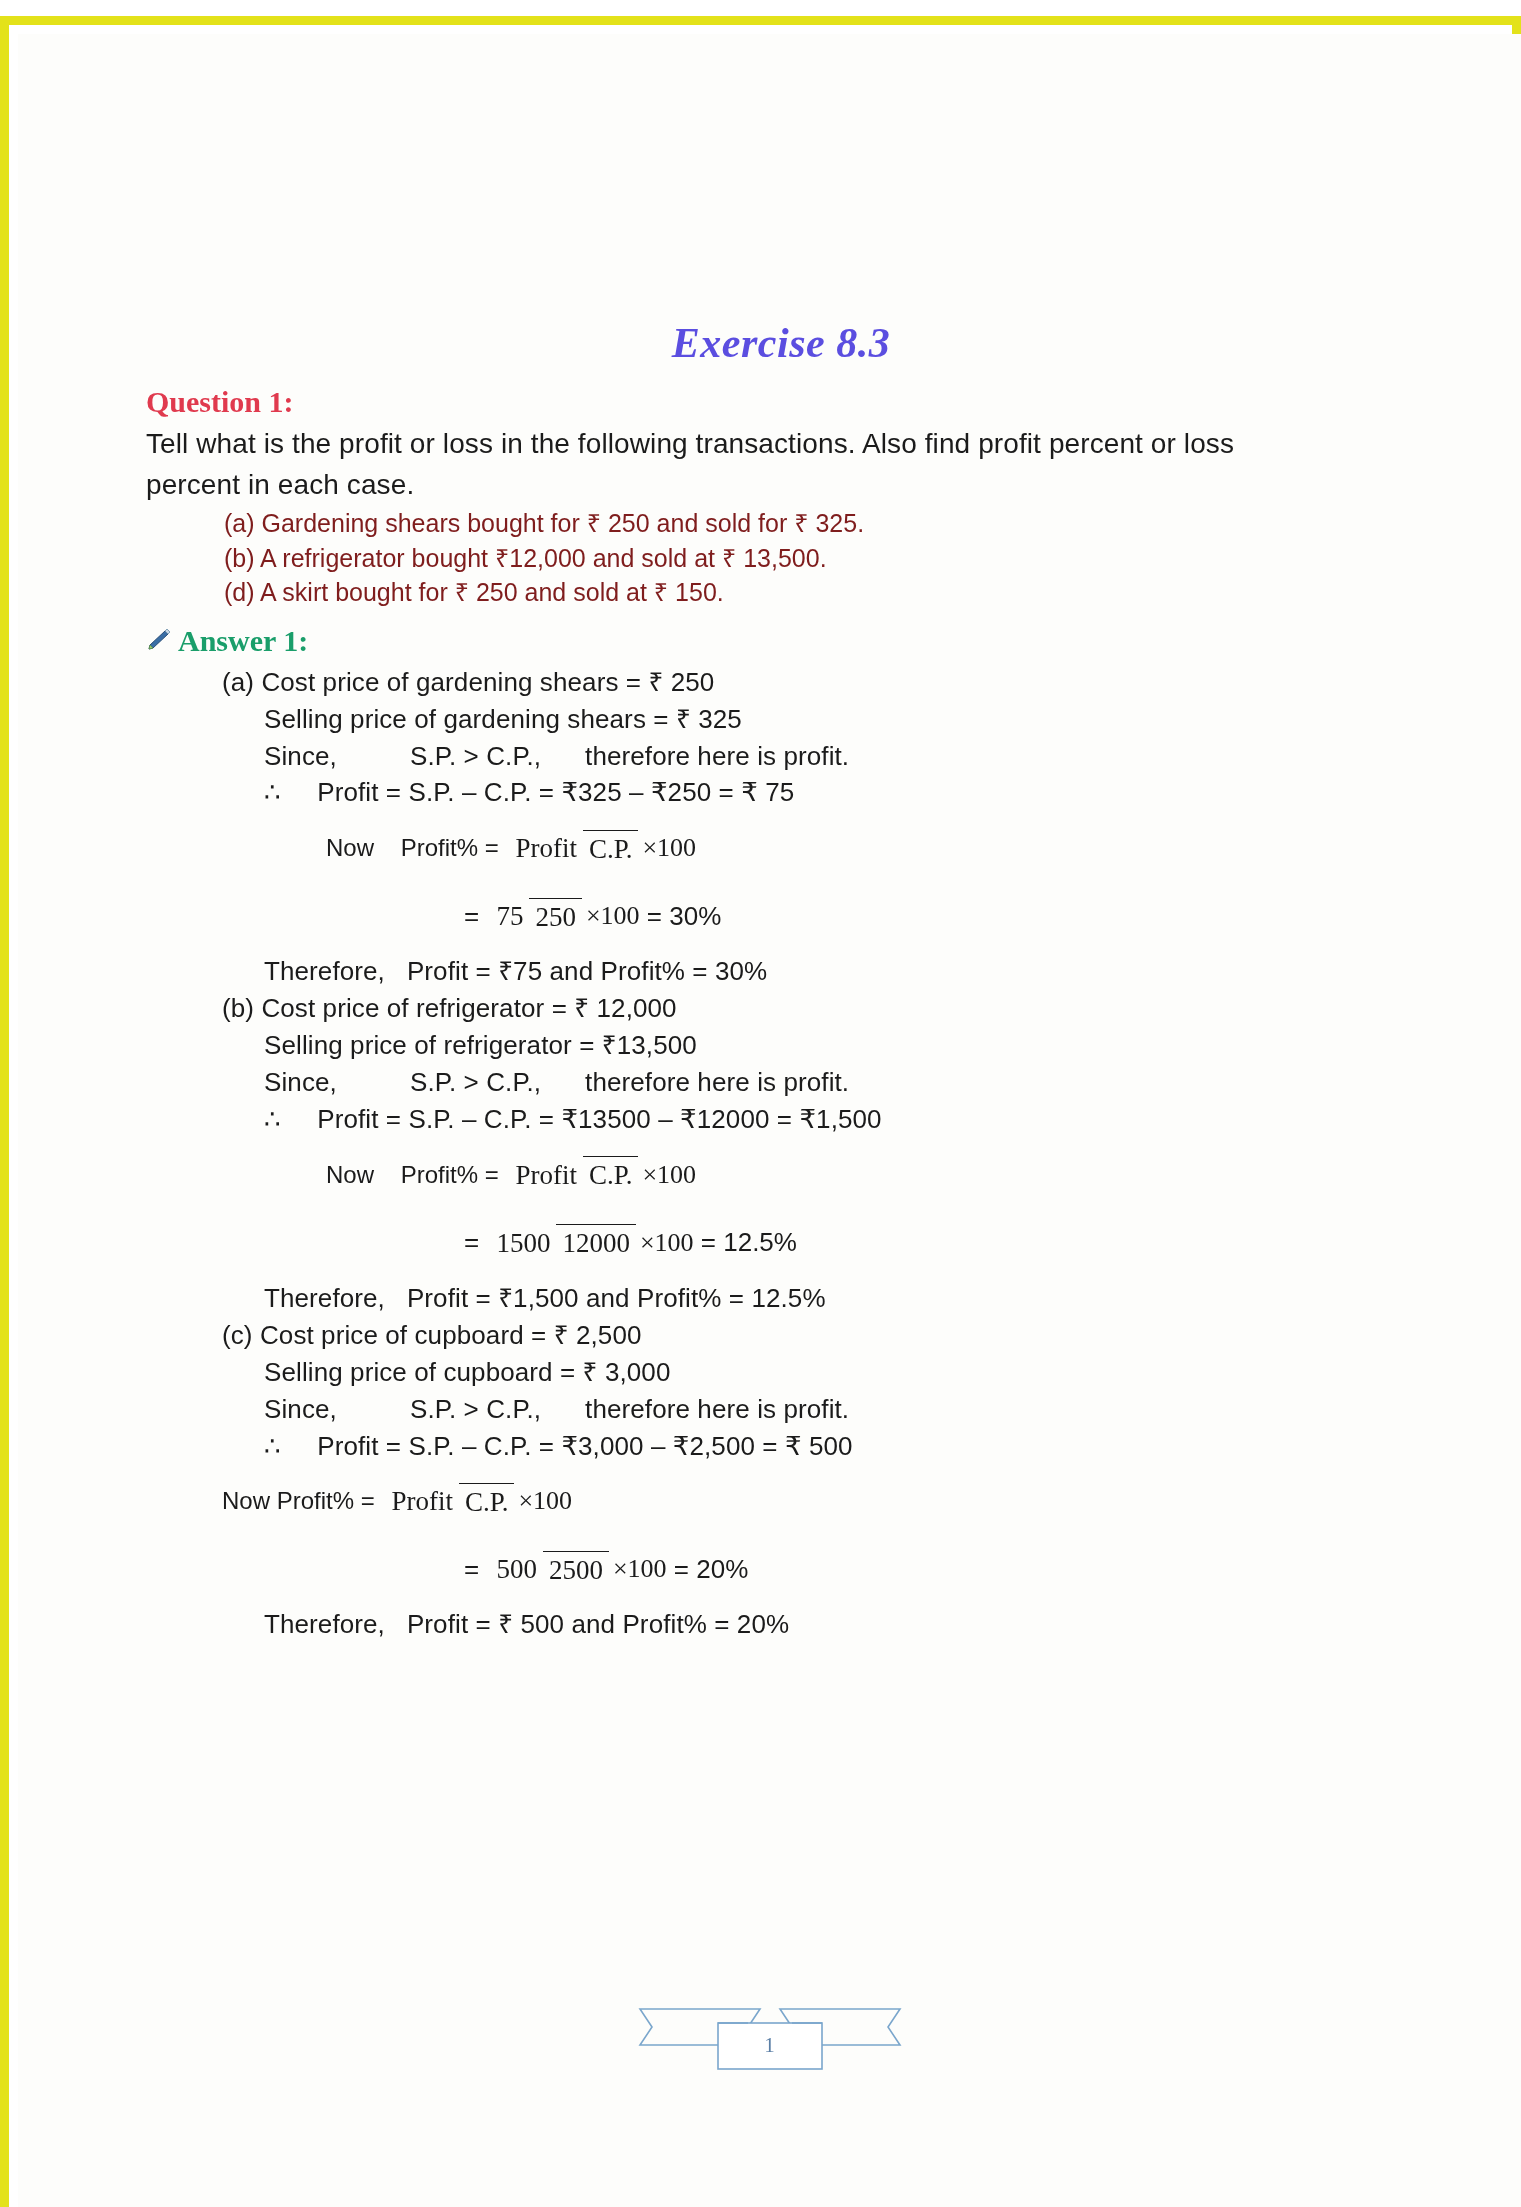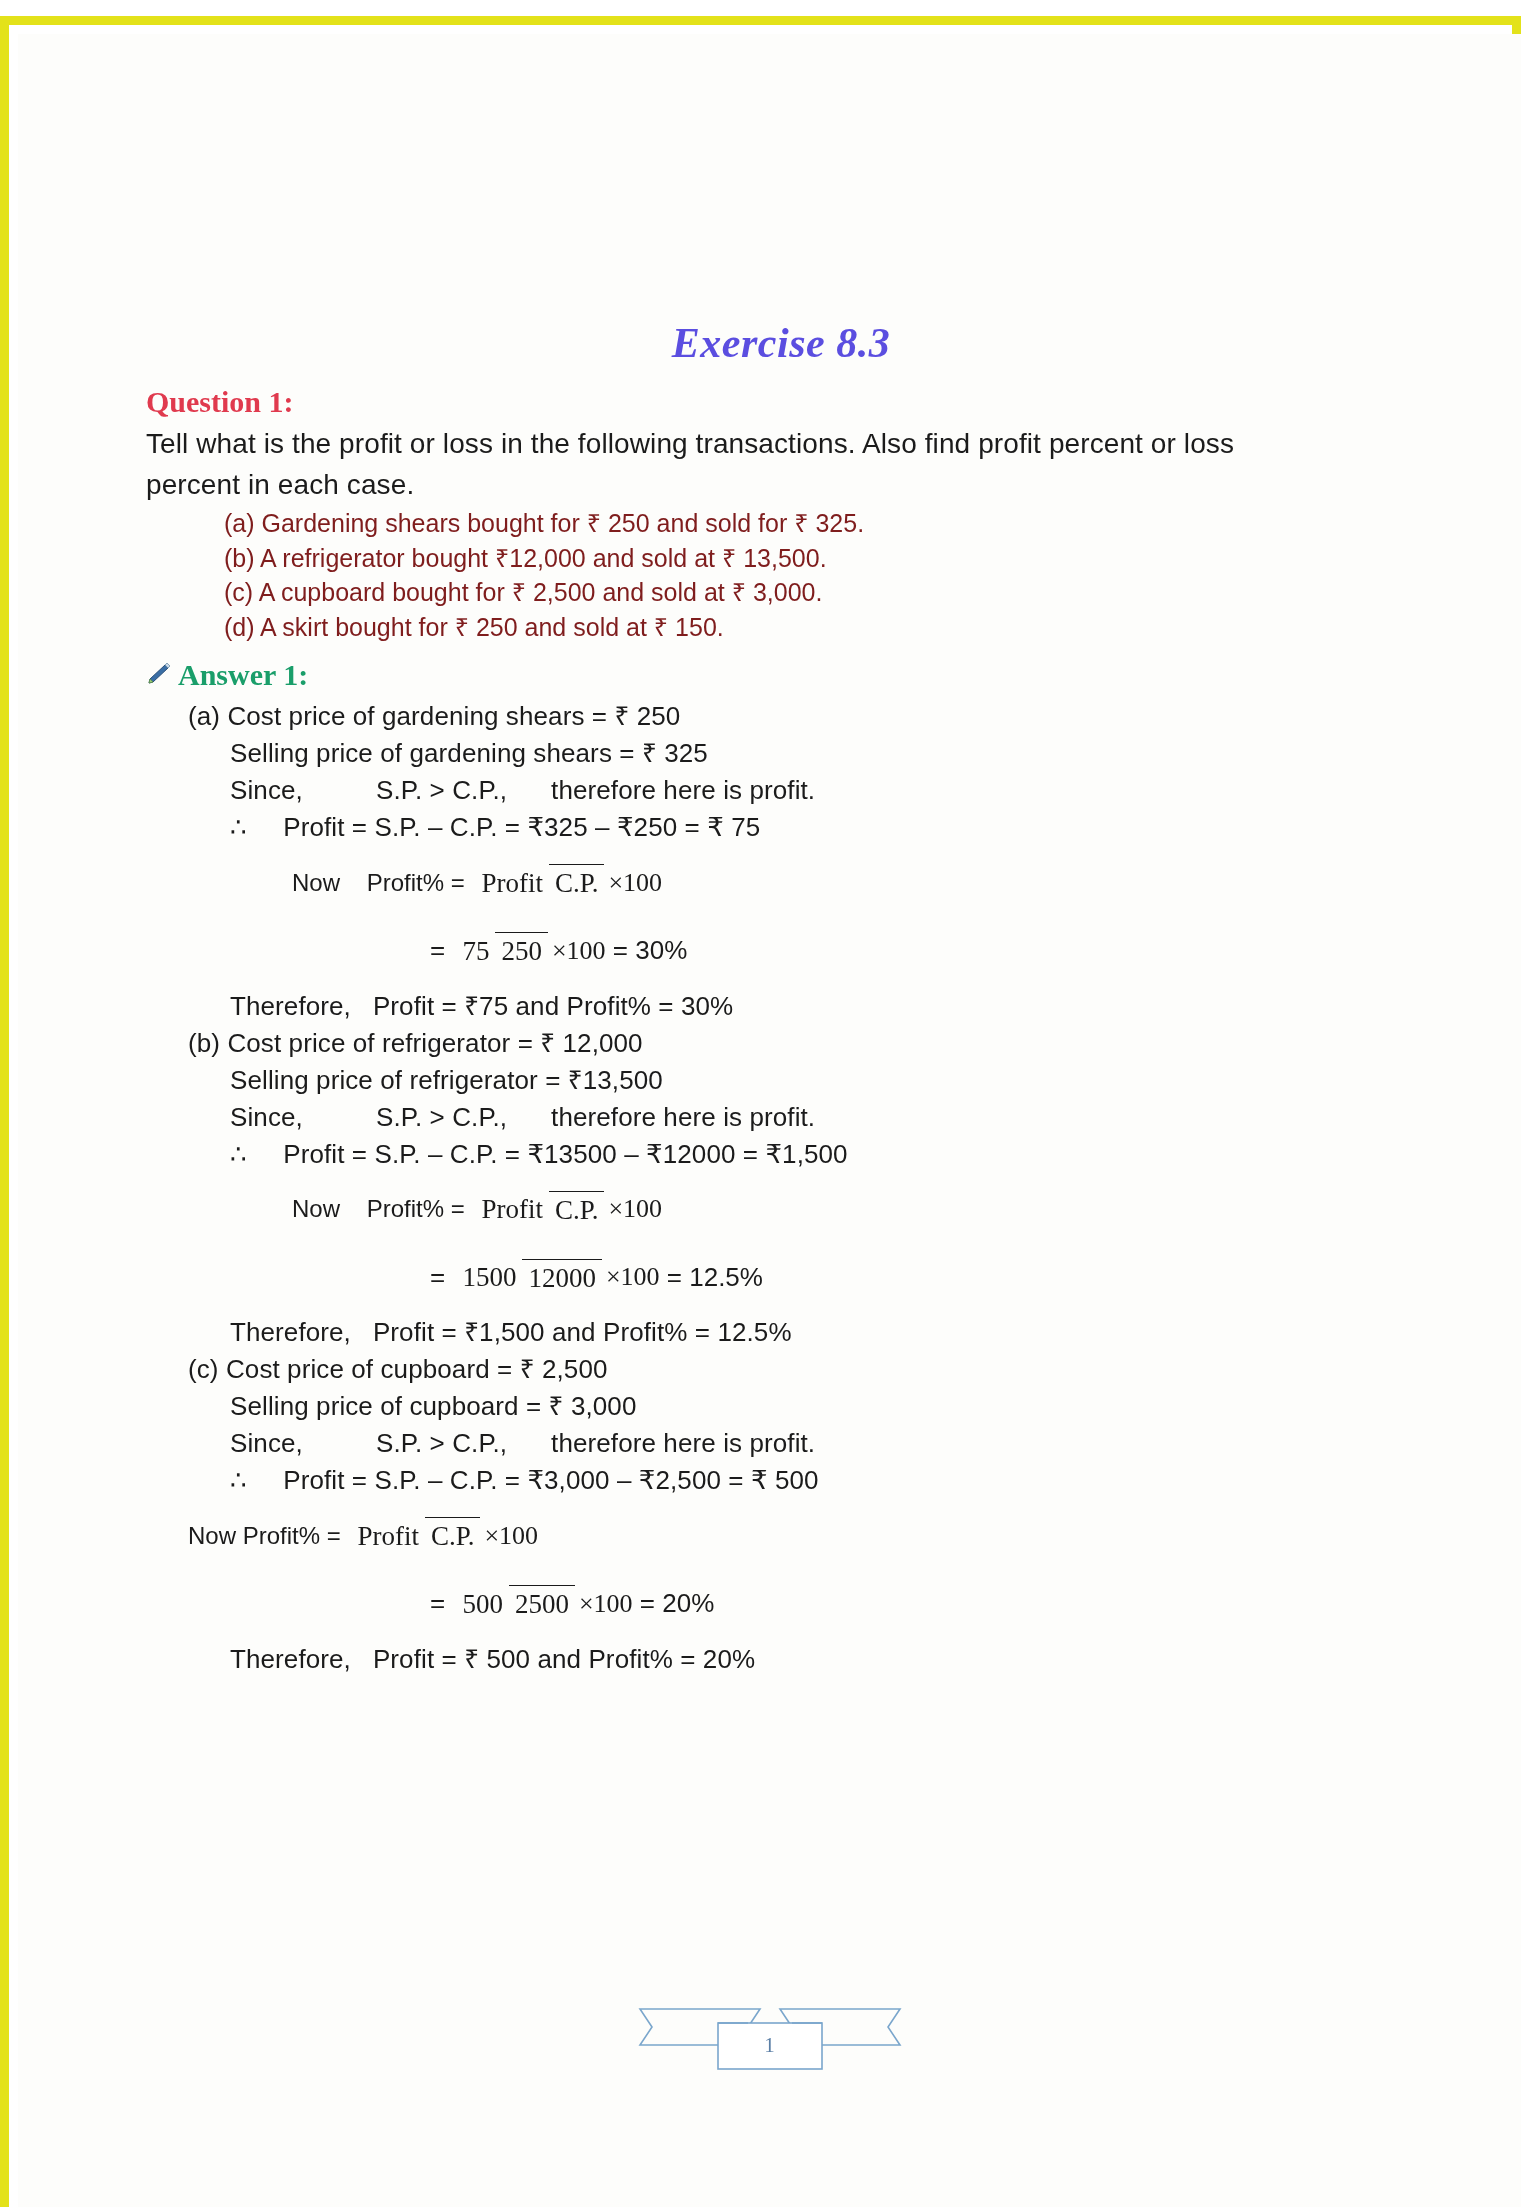--- a/index.html
+++ b/index.html
@@ -77,21 +77,21 @@
     gap: 6px;
   }
   .pencil-icon {
     display: inline-block;
     width: 26px;
     height: 26px;
     position: relative;
     flex: none;
   }
   .pencil-icon svg { display: block; }
-  .ans-block { margin-left: 42px; }
+  .ans-block { margin-left: 76px; }
   .line {
     font-size: 26px;
     color: #1b1b1b;
     line-height: 1.42;
     white-space: pre;
     letter-spacing: .1px;
   }
   .line.indent1 { margin-left: 42px; }
   .frac-row {
     display: flex;
@@ -154,21 +154,20 @@
     <div class="content">
 
       <div class="ex-title">Exercise 8.3</div>
 
       <div class="q-head">Question 1:</div>
       <div class="q-body">Tell what is the profit or loss in the following transactions. Also find profit percent or loss</div>
       <div class="q-body">percent in each case.</div>
 
       <div class="sub-item">(a) Gardening shears bought for ₹ 250 and sold for ₹ 325.</div>
       <div class="sub-item">(b) A refrigerator bought ₹12,000 and sold at ₹ 13,500.</div>
-      <div class="sub-item">(c) A cupboard bought for ₹ 2,500 and sold at ₹ 3,000.</div>
       <div class="sub-item">(d) A skirt bought for ₹ 250 and sold at ₹ 150.</div>
 
       <div class="a-head">
         <span class="pencil-icon">
           <svg width="26" height="26" viewBox="0 0 26 26">
             <path d="M3 21 L7 20 L22 6 L19 3 L4 17 Z" fill="#3a6ea5" stroke="#2a4f78" stroke-width="1"></path>
             <path d="M4 17 L7 20 L3 21 Z" fill="#9ecb7a" stroke="#5a8f46" stroke-width="0.8"></path>
             <path d="M19 3 L22 6 L24 4 L21 1 Z" fill="#c8d8e8" stroke="#6d8fa8" stroke-width="0.8"></path>
           </svg>
         </span>

